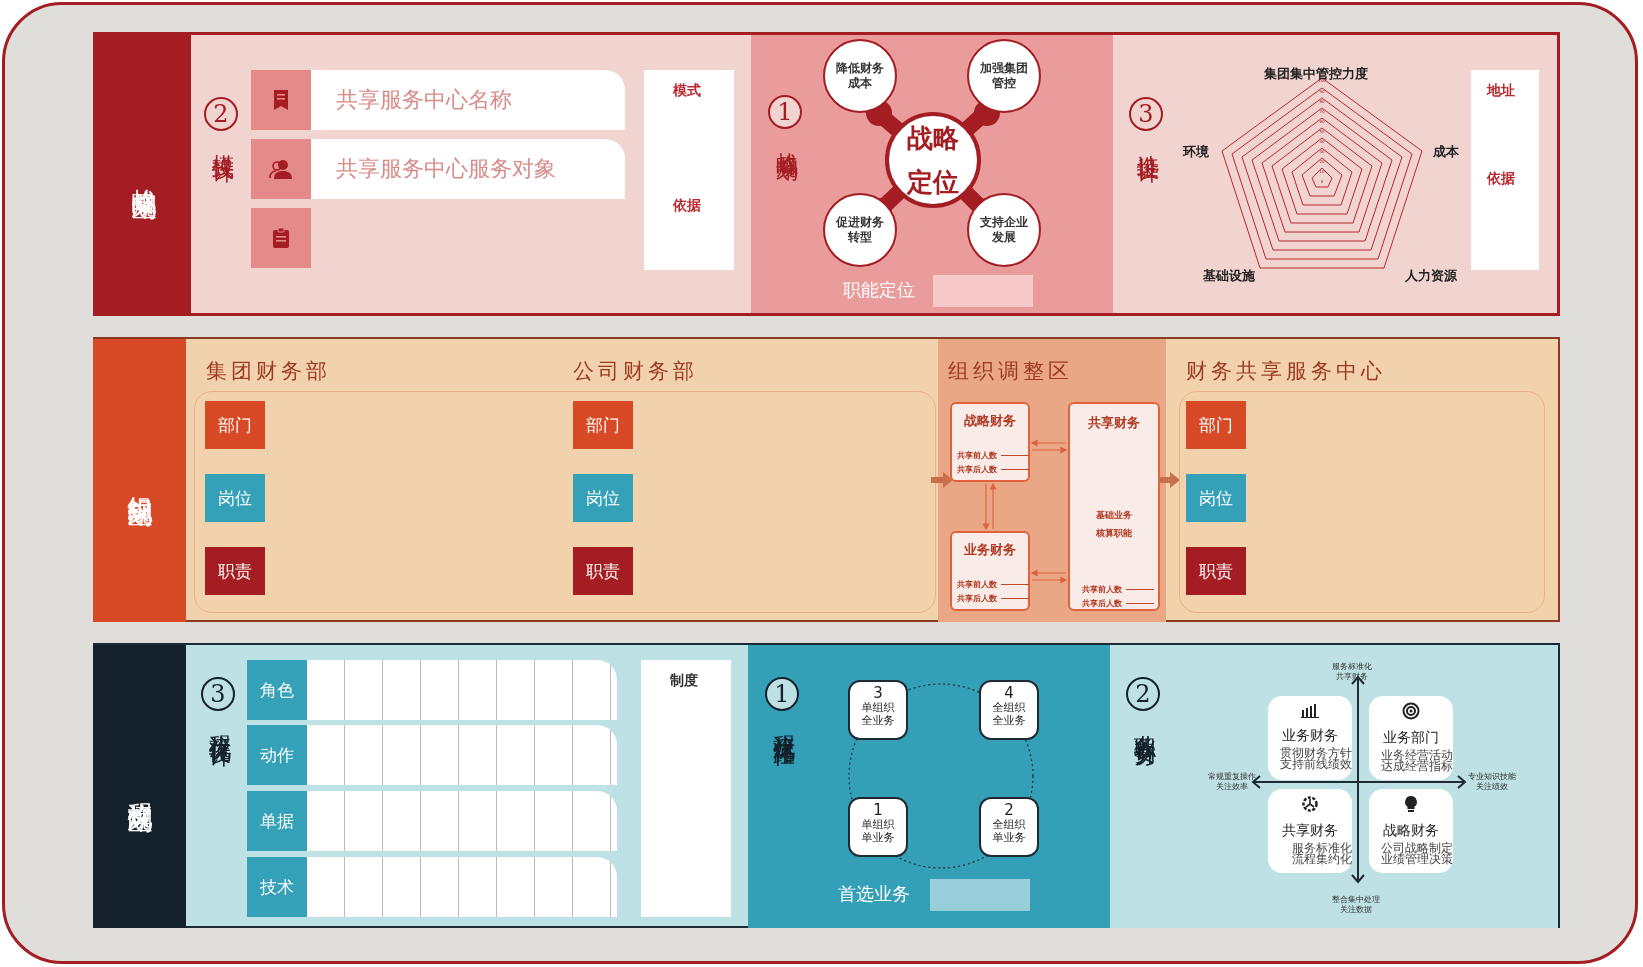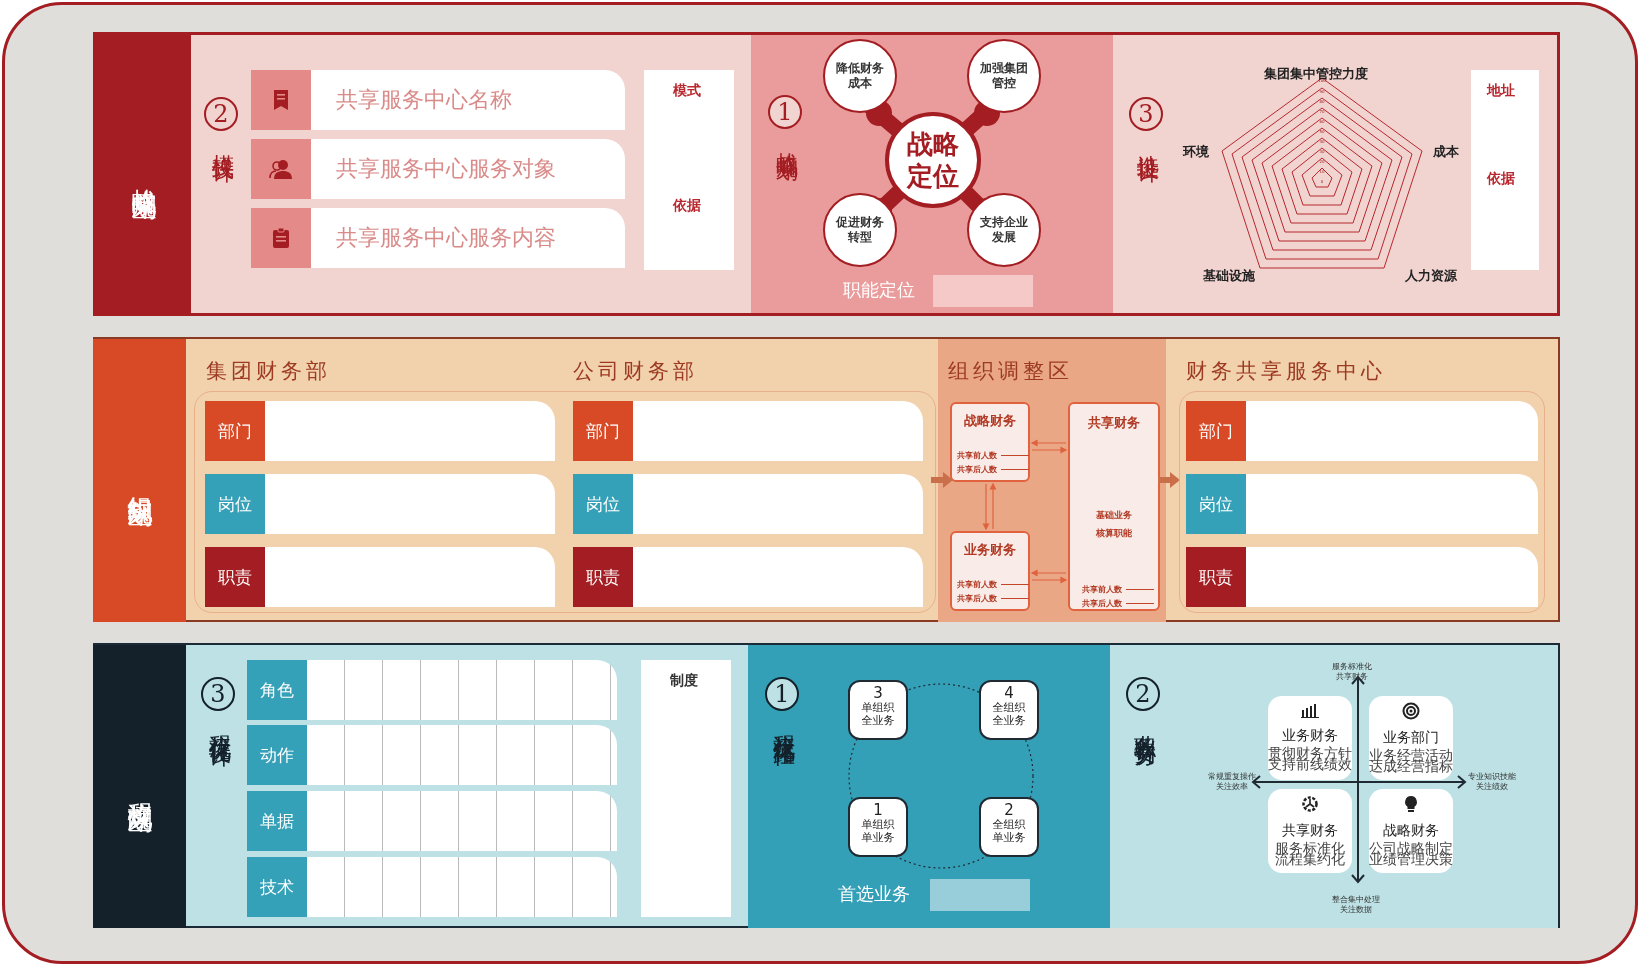--- a/index.html
+++ b/index.html
@@ -34,31 +34,31 @@
   .mode-item .ico { width: 60px; height: 60px; background: #e48a88; display: flex; align-items: center; justify-content: center; }
   .mode-item .txt { flex: 1; background: #fff; border-top-right-radius: 20px; display: flex; align-items: center; padding-left: 25px; color: #d98b8a; font-size: 22px; }
 
   .wbox { position: absolute; background: #fff; }
   .redlabel { color: #b8282e; font-size: 14px; font-weight: bold; }
 
   .strat { left: 655px; top: 0; width: 362px; height: 278px; background: #e99c9b; }
   .bubble { position: absolute; width: 74px; height: 74px; border-radius: 50%; background: #fff; border: 2px solid #a31d22;
     display: flex; align-items: center; justify-content: center; text-align: center; font-size: 12px; font-weight: bold; color: #333; line-height: 15px; }
   .center-bubble { position: absolute; width: 96px; height: 96px; border-radius: 50%; background: #fff; border: 4px solid #a31d22;
-    display: flex; align-items: center; justify-content: center; text-align: center; color: #a31d22; font-size: 26px; font-weight: bold; line-height: 32px; }
+    display: flex; justify-content: center; text-align: center; color: #a31d22; font-size: 26px; font-weight: bold; line-height: 44px; }
 
   .site { left: 1017px; top: 0; width: 444px; height: 278px; background: #f1d3d0; }
   .axis-lbl { position: absolute; font-size: 13px; font-weight: bold; color: #222; white-space: nowrap; }
 
   
   .row2 { left: 93px; top: 337px; width: 1467px; height: 285px; border: 2px solid #8a3a22; border-left: none; background: #f2d1ad; }
   .row2-side { left: 0; top: 0; width: 93px; height: 283px; background: #d84a26; }
   .dept-title { position: absolute; color: #9c3a22; font-size: 21px; letter-spacing: 4px; }
   .dept-box { position: absolute; border: 1px solid #e8b08a; border-radius: 18px; background: #f2d1ad; }
-  .drow { position: absolute; height: 60px; display: flex; }
+  .drow { position: absolute; height: 48px; display: flex; flex-direction: column; }
   .drow .tag { width: 60px; height: 60px; color: #fff; font-size: 17px; display: flex; align-items: center; justify-content: center; }
   .drow .fill { flex: 1; background: #fff; border-top-right-radius: 20px; }
 
   .adjust { position: absolute; left: 845px; top: 0; width: 228px; height: 283px; background: #e9a786; }
   .adj-box { position: absolute; background: #f9ece8; border: 2px solid #e0623e; border-radius: 6px; }
   .adj-title { color: #b23a24; font-weight: bold; font-size: 13px; text-align: center; }
   .adj-line { font-size: 8px; color: #b23a24; font-weight: bold; white-space: nowrap; }
   .adj-line span.ul { display: inline-block; width: 28px; border-bottom: 1.5px solid #c2452a; margin-left: 4px; vertical-align: middle; }
 
   
@@ -70,21 +70,21 @@
     background-image: repeating-linear-gradient(90deg, transparent 0, transparent 37px, #bbb 37px, #bbb 38px); }
 
   .path { position: absolute; left: 655px; top: 0; width: 362px; height: 283px; background: #34a0b8; }
   .pbox { position: absolute; width: 60px; height: 60px; border-radius: 12px; background: #fff; border: 2px solid #1f2a33;
     text-align: center; font-size: 11px; line-height: 13px; color: #222; padding-top: 3px; }
   .pbox .n { font-size: 15px; line-height: 16px; }
 
   .roles { position: absolute; left: 1017px; top: 0; width: 448px; height: 283px; background: #bde1e4; }
   .qcard { position: absolute; width: 84px; height: 84px; background: #fff; border-radius: 14px; text-align: center; color: #222; }
   .qcard .qt { font-size: 14px; margin-top: 4px; }
-  .qcard .qs { font-size: 14px; line-height: 11px; color: #444; margin-top: 3px; }
+  .qcard .qs { font-size: 12px; line-height: 11px; color: #444; margin-top: 3px; text-align: right; }
   .qcard .qi { font-size: 16px; line-height: 20px; margin-top: 6px; color: #222; }
   .ax-small { position: absolute; font-size: 8px; line-height: 10px; color: #333; text-align: center; white-space: nowrap; }
 </style>
 </head>
 <body>
 
 <div class="frame"></div>
 
 <div class="abs row1">
   <div class="abs row1-side side">战略规划区</div>
@@ -115,21 +115,20 @@
   </div>
   <div class="mode-item" style="top:173px;">
     <div class="ico">
       <svg width="18" height="22" viewBox="0 0 18 22">
           <rect x="1" y="3" width="16" height="18" rx="2" fill="#a31d22"></rect>
           <rect x="6" y="1" width="6" height="4" rx="1" fill="#a31d22" stroke="#e48a88" stroke-width="1"></rect>
           <rect x="4" y="9" width="10" height="1.6" fill="#e48a88"></rect>
           <rect x="4" y="13" width="10" height="1.6" fill="#e48a88"></rect>
         </svg>
     </div>
-    <div class="txt">共享服务中心服务内容</div>
   </div>
 
   <div class="wbox" style="left:548px;top:35px;width:90px;height:200px;">
     <div class="abs redlabel" style="left:29px;top:12px;">模式</div>
     <div class="abs redlabel" style="left:29px;top:127px;">依据</div>
   </div>
 
   <div class="abs strat">
     <div class="abs circle-num" style="left:17px;top:60px;color:#a31d22;background:#f1d3d0;">1</div>
     <div class="abs vtext" style="left:17px;top:100px;color:#a31d22;font-size:22px;width:34px;text-align:center;">战略规划</div>

